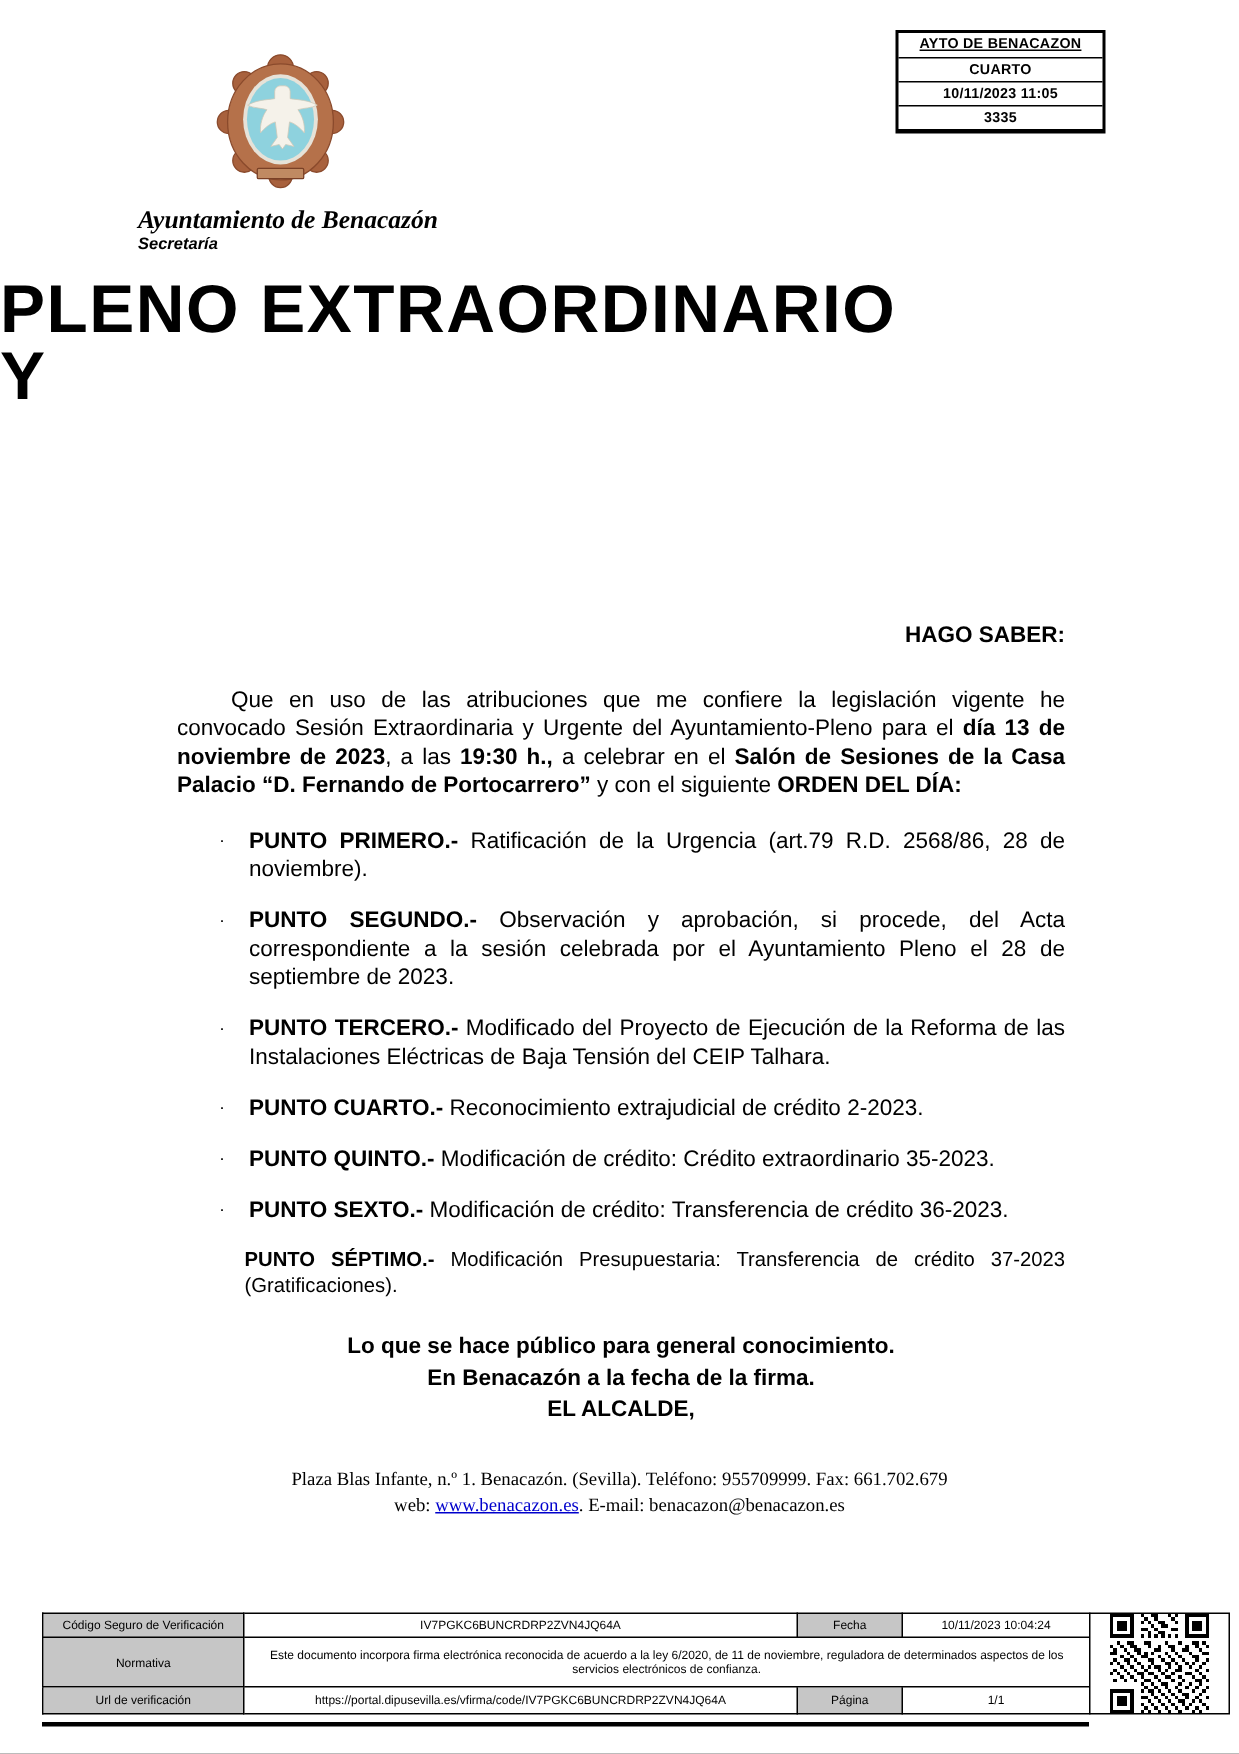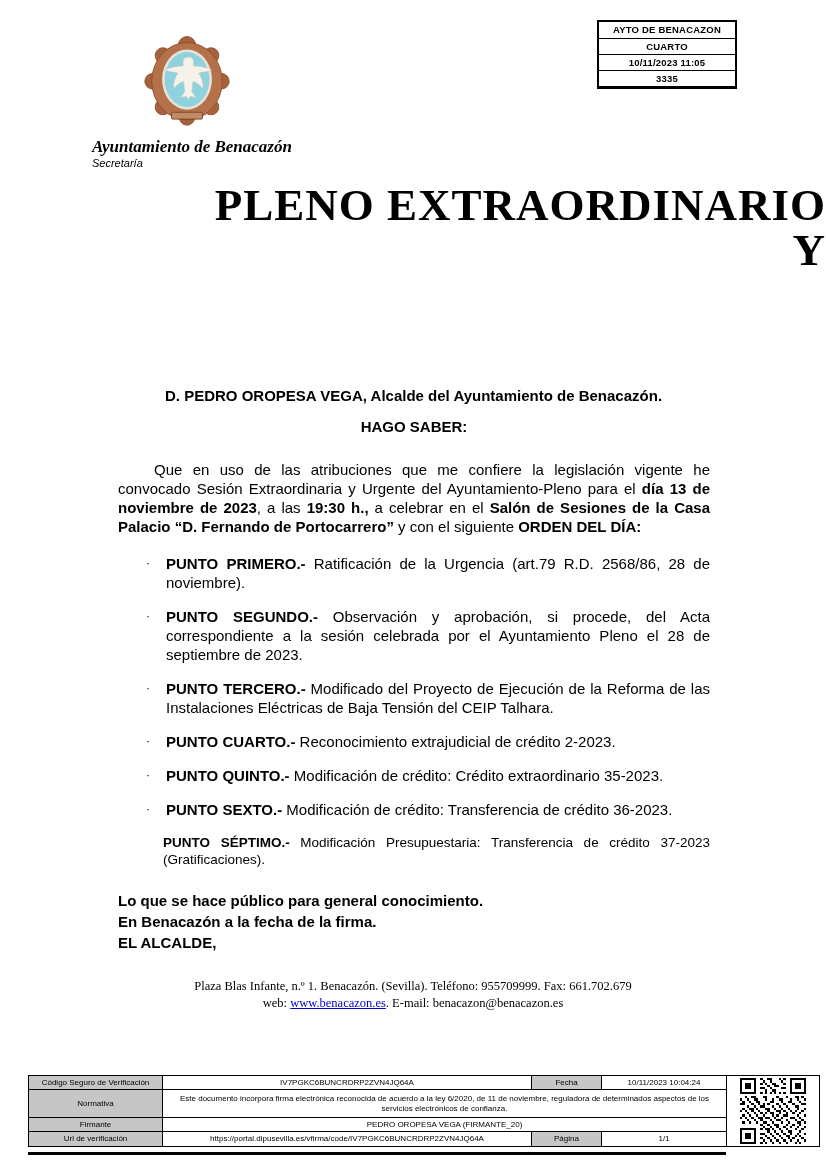--- a/index.html
+++ b/index.html
@@ -9,49 +9,49 @@
     background:#ffffff; color:#000; overflow:hidden;
     font-family:"Liberation Sans", sans-serif;
   }
   .bold { font-weight:700; }
 
   
   .stamp { position:absolute; top:20px; left:597px; width:140px;
     border:2px solid #000; border-bottom:3px solid #000; background:#fff; }
   .stamp-row { border-top:1px solid #000; height:16px; line-height:16px;
     text-align:center; font-size:9.5px; font-weight:700; letter-spacing:.2px; }
-  .stamp-row:first-child { border-top:none; }
+  .stamp-row:first-child { border-top:none;text-decoration:underline; }
 
   
   .logo-block { position:absolute; top:34px; left:92px; width:190px; text-align:left; }
   .logo-medallion { display:block; margin:0 auto; }
   .org-name { margin-top:5px; font-family:"Liberation Serif", serif;
     font-weight:700; font-style:italic; font-size:17px; white-space:nowrap; }
-  .dept-name { font-size:11px; font-weight:400; font-style:italic; }
+  .dept-name { font-size:11px; font-weight:700; font-style:italic; }
 
   
-  .doc-title { position:absolute; top:183px; left:0; width:100%; text-align:right;
-    font-family:Liberation Serif, serif; font-weight:700;
+  .doc-title { position:absolute; top:183px; left:0; width:100%; text-align:left;
+    font-family:Liberation Sans, sans-serif; font-weight:700;
     font-size:45px; line-height:45px; letter-spacing:1px; }
 
   
   .content { position:absolute; top:386px; left:118px; width:592px;
     font-size:15px; line-height:19px; }
   .alcalde-line { text-indent:47px; font-weight:700; }
-  .hago-saber { margin-top:12px; text-align:center; font-weight:700; }
+  .hago-saber { margin-top:28px; text-align:right; font-weight:700; }
   .intro-par { margin-top:24px; text-align:justify; text-indent:36px; }
 
   .agenda { margin-top:18px; }
   .agenda-item { position:relative; padding-left:48px; text-align:justify;
     margin-bottom:15px; }
   .agenda-bullet { position:absolute; left:28px; top:0; font-size:12px; }
   .agenda-item7 { margin-left:45px; margin-top:0px; text-align:justify;
     font-size:13.5px; line-height:17px; }
 
-  .closing { margin-top:22px; font-weight:700; line-height:21px; }
+  .closing { margin-top:22px; text-align:center; font-weight:700; line-height:21px; }
 
   
   .address { position:absolute; top:978px; left:0; width:100%; text-align:center;
     font-family:"Liberation Serif", serif; font-size:12.5px; line-height:17px; }
   .address a { color:#0000cc; text-decoration:underline; }
 
   
   .verify-wrap { position:absolute; top:1075px; left:28px; width:796px; }
   .verify-flex { display:flex; align-items:stretch; }
   table.verify { border-collapse:collapse; width:698px; table-layout:fixed;
@@ -98,21 +98,20 @@
     <div class="org-name">Ayuntamiento de Benacazón</div>
     <div class="dept-name">Secretaría</div>
   </div>
 
   <div class="doc-title">
     <div>PLENO EXTRAORDINARIO</div>
     <div>Y</div>
   </div>
 
   <div class="content">
-    <div class="alcalde-line"><span class="bold">D. PEDRO OROPESA VEGA</span><span>, Alcalde del Ayuntamiento de Benacazón.</span></div>
 
     <div class="hago-saber">HAGO SABER:</div>
 
     <p class="intro-par"><span>Que en uso de las atribuciones que me confiere la legislación vigente he convocado Sesión Extraordinaria y Urgente del Ayuntamiento-Pleno para el </span><span class="bold">día 13 de noviembre de 2023</span><span>, a las </span><span class="bold">19:30 h.,</span><span> a celebrar en el </span><span class="bold">Salón de Sesiones de la Casa Palacio “D. Fernando de Portocarrero”</span><span> y con el siguiente </span><span class="bold">ORDEN DEL DÍA:</span></p>
 
     <div class="agenda">
       <div class="agenda-item">
         <span class="agenda-bullet">·</span><span class="bold">PUNTO PRIMERO.-</span><span> Ratificación de la Urgencia (art.79 R.D. 2568/86, 28 de noviembre).</span>
       </div>
       <div class="agenda-item">
@@ -154,24 +153,20 @@
             <tr class="r1">
           <td class="lbl col-l1">Código Seguro de Verificación</td>
           <td class="col-v1">IV7PGKC6BUNCRDRP2ZVN4JQ64A</td>
           <td class="lbl col-l2">Fecha</td>
           <td class="col-v2">10/11/2023 10:04:24</td>
         </tr>
         <tr class="r2">
           <td class="lbl">Normativa</td>
           <td colspan="3">Este documento incorpora firma electrónica reconocida de acuerdo a la ley 6/2020, de 11 de noviembre, reguladora de determinados aspectos de los servicios electrónicos de confianza.</td>
         </tr>
-        <tr class="r3">
-          <td class="lbl">Firmante</td>
-          <td colspan="3">PEDRO OROPESA VEGA (FIRMANTE_20)</td>
-        </tr>
         <tr class="r4">
           <td class="lbl">Url de verificación</td>
           <td>https://portal.dipusevilla.es/vfirma/code/IV7PGKC6BUNCRDRP2ZVN4JQ64A</td>
           <td class="lbl">Página</td>
           <td>1/1</td>
         </tr>
       </tbody>
         </table>
       <div class="qr-cell">
         <svg width="66" height="66" viewBox="0 0 29 29" shape-rendering="crispEdges">

